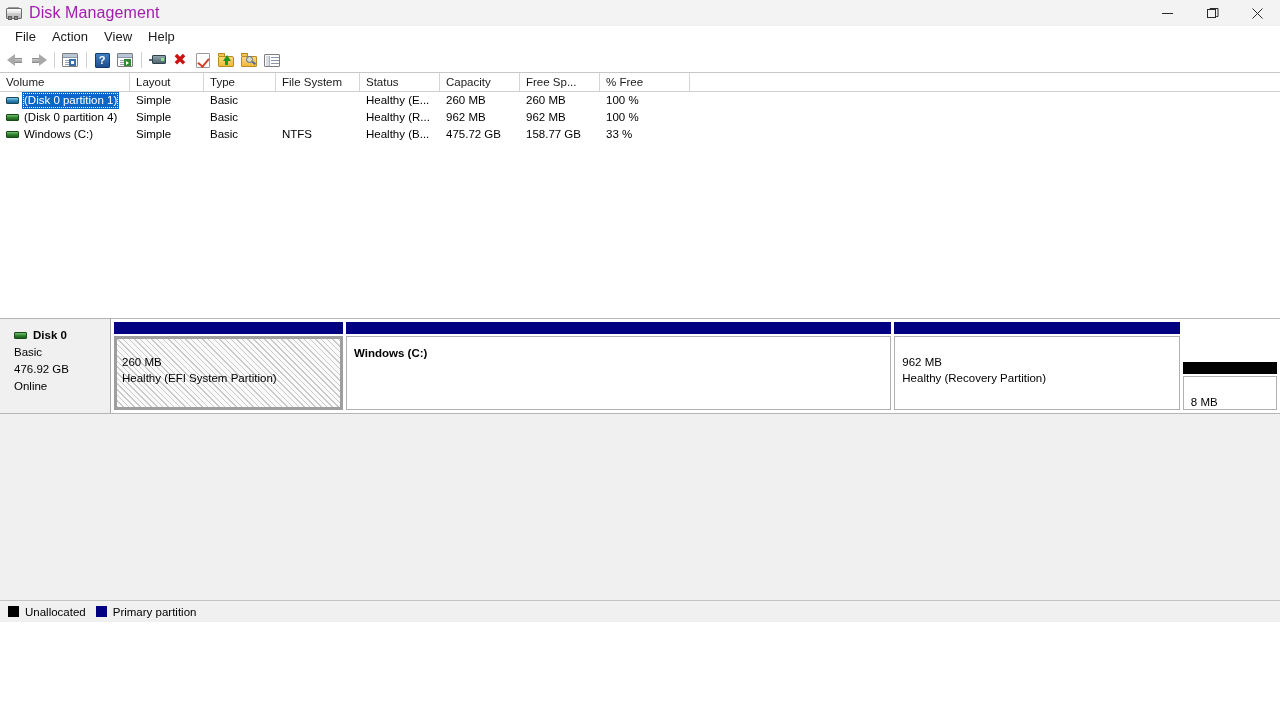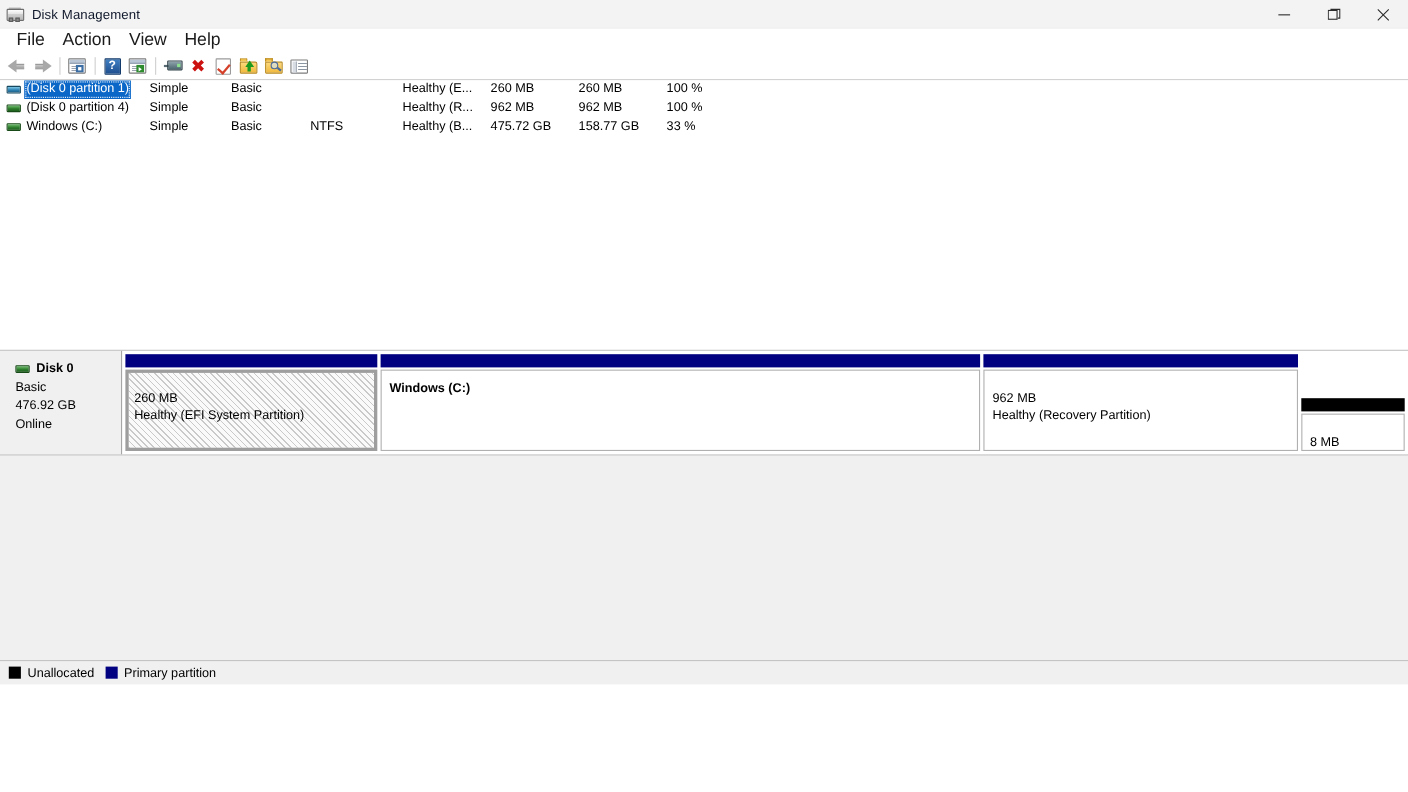--- a/index.html
+++ b/index.html
@@ -40,22 +40,22 @@
     background: #8a8a8a;
     border: 1px solid #5d5d5d;
   }
   .tb-ico-slot1 { left: 2px; }
   .tb-ico-slot2 { left: 8px; }
   .tb-ico-line {
     position: absolute; left: 2px; top: 2px;
     width: 11px; height: 1px; background: #9a9a9a;
   }
   .titlebar-title {
-    font-size: 12px;
-    color: #0f172a;
+    font-size: 16px;
+    color: #a21caf;
     letter-spacing: 0.1px;
   }
   .winbtns {
     position: absolute; right: 0; top: 0;
     height: 26px;
     display: flex;
   }
   .winbtn {
     width: 45px; height: 26px;
     display: flex; align-items: center; justify-content: center;
@@ -66,21 +66,21 @@
   
   .menubar {
     height: 22px;
     background: #ffffff;
     display: flex;
     align-items: center;
     padding-left: 7px;
     border-bottom: 1px solid #ffffff;
   }
   .menuitem {
-    font-size: 16px;
+    font-size: 13px;
     color: #1a1a1a;
     padding: 2px 8px;
     line-height: 16px;
     border-radius: 2px;
   }
 
   
   .toolbar {
     height: 25px;
     background: #ffffff;
@@ -588,20 +588,31 @@
   <div class="tbtn">
     <div class="listico">
       <div class="col"></div>
         <div class="rows"></div>
     </div>
   </div>
 </div>
 
 <div class="listpane">
 
+  <div class="colhead">
+    <div class="ch" style="width:130px">Volume</div>
+    <div class="ch" style="width:74px">Layout</div>
+    <div class="ch" style="width:72px">Type</div>
+    <div class="ch" style="width:84px">File System</div>
+    <div class="ch" style="width:80px">Status</div>
+    <div class="ch" style="width:80px">Capacity</div>
+    <div class="ch" style="width:80px">Free Sp...</div>
+    <div class="ch" style="width:90px">% Free</div>
+    <div class="ch filler"></div>
+  </div>
 
   <div class="vrow">
     <div class="vcell name" style="width:130px">
       <span class="volico blue"></span>
       <span class="namelabel sel">(Disk 0 partition 1)</span>
     </div>
     <div class="vcell" style="width:74px">Simple</div>
     <div class="vcell" style="width:72px">Basic</div>
     <div class="vcell" style="width:84px"></div>
     <div class="vcell" style="width:80px">Healthy (E...</div>

